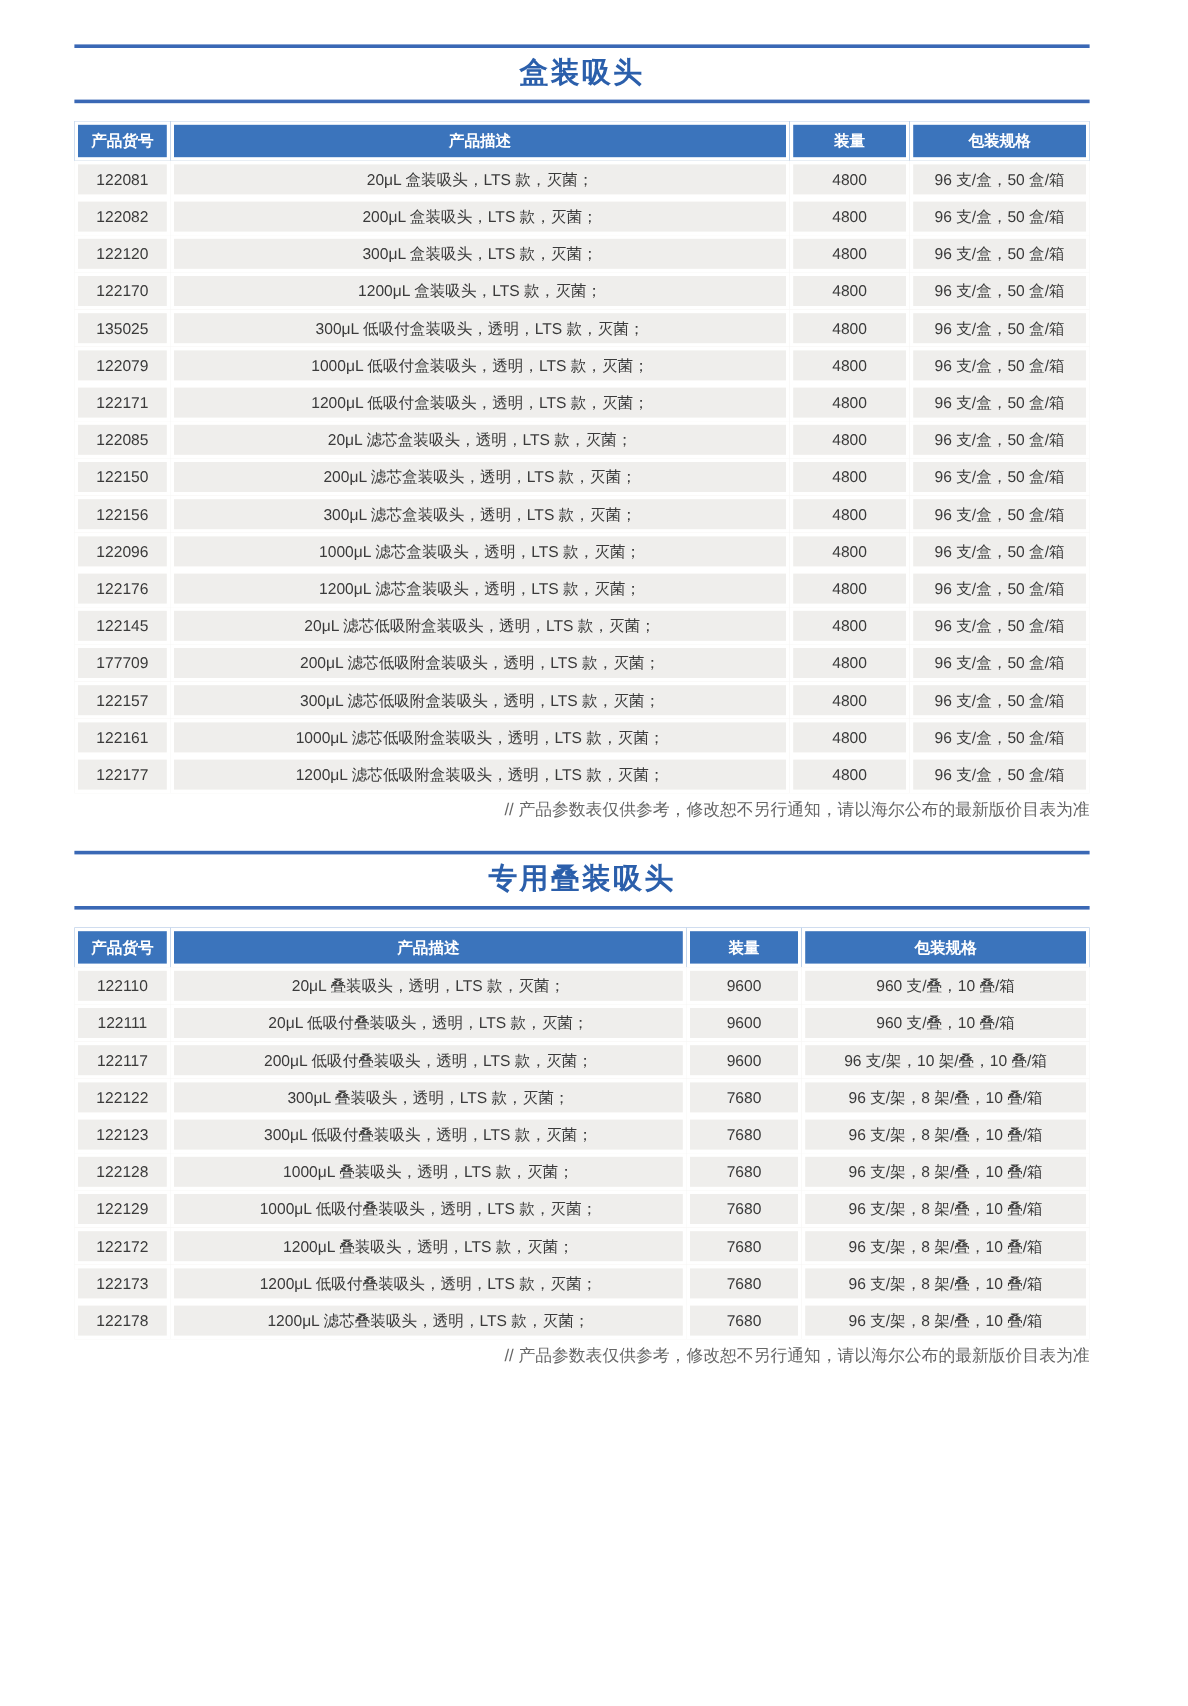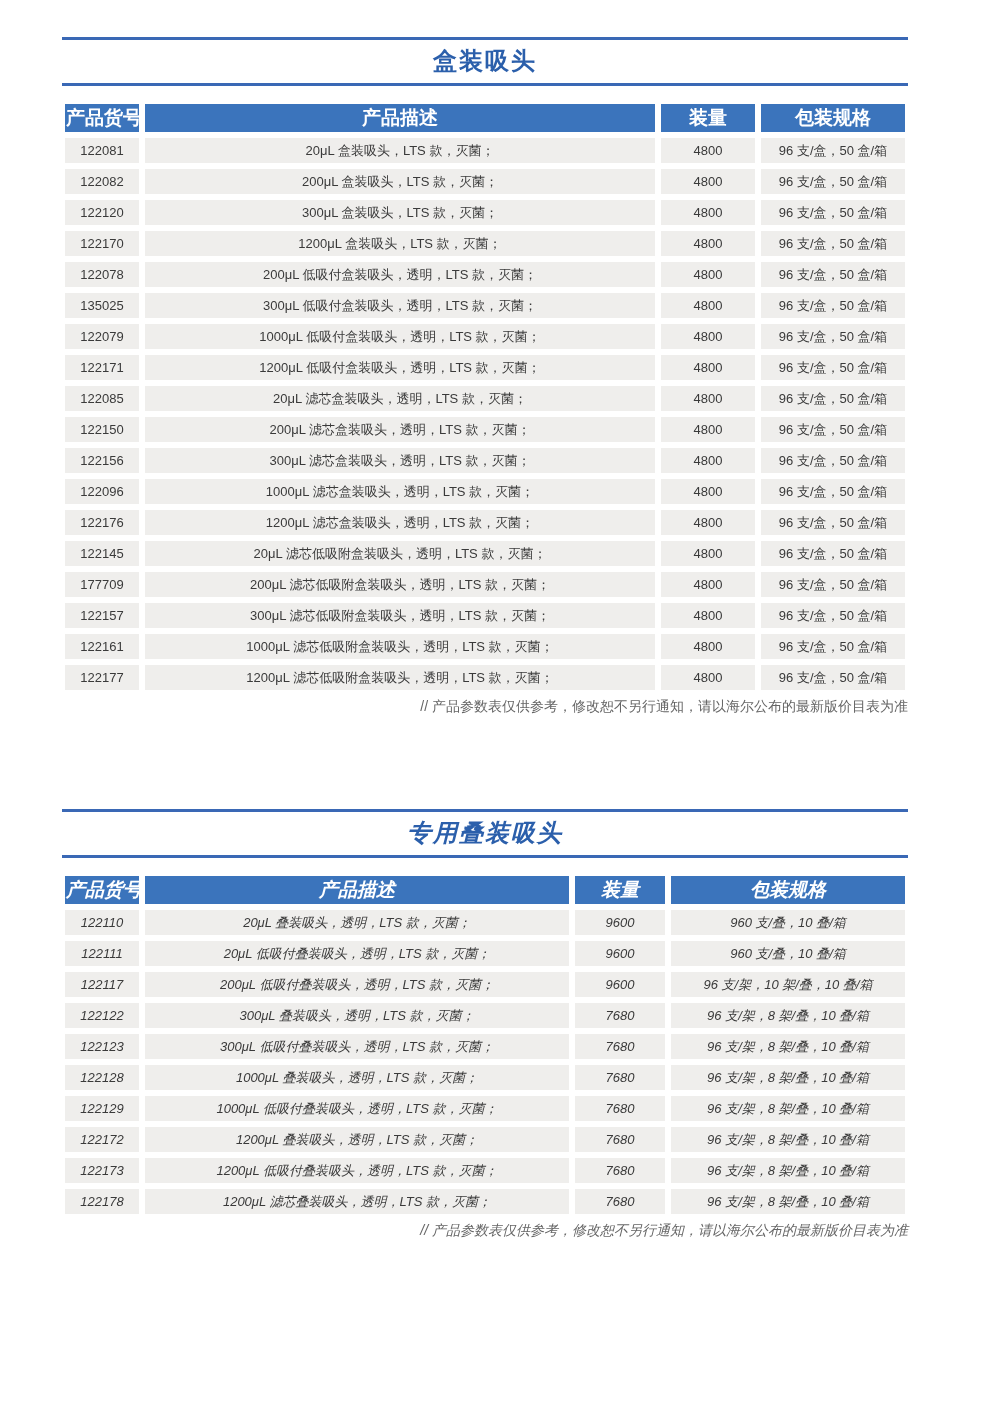--- a/index.html
+++ b/index.html
@@ -44,40 +44,39 @@
     box-sizing: border-box;
     border: 3px solid #ffffff;
     text-align: center;
     vertical-align: middle;
     overflow: hidden;
     white-space: nowrap;
   }
   table.product-table th {
     background: var(--accent-blue, #3b74bc);
     color: var(--header-text, #ffffff);
-    font-size: 19px;
+    font-size: 13px;
     font-weight: bold;
     height: 33px;
   }
   table.product-table td {
     background: var(--row-bg, #efeeec);
     color: var(--cell-text, #3a3a3a);
     font-size: 13px;
     height: 31px;
   }
   .footnote {
     margin-top: 6px;
     text-align: right;
     font-size: 14px;
     line-height: 14px;
     color: var(--footnote-text, #666666);
   }
   .section + .section {
-    margin-top: 96px;
-    font-style: italic;
+    margin-top: 28px;
   }
 </style>
 </head>
 <body>
 
 <div class="page">
 
   <section class="section">
     <div class="rule"></div>
     <h2 class="section-title">盒装吸头</h2>
@@ -117,26 +116,20 @@
             <td>4800</td>
             <td>96 支/盒，50 盒/箱</td>
           </tr>
           <tr>
             <td>122170</td>
             <td>1200μL 盒装吸头，LTS 款，灭菌；</td>
             <td>4800</td>
             <td>96 支/盒，50 盒/箱</td>
           </tr>
           <tr>
-            <td>122078</td>
-            <td>200μL 低吸付盒装吸头，透明，LTS 款，灭菌；</td>
-            <td>4800</td>
-            <td>96 支/盒，50 盒/箱</td>
-          </tr>
-          <tr>
             <td>135025</td>
             <td>300μL 低吸付盒装吸头，透明，LTS 款，灭菌；</td>
             <td>4800</td>
             <td>96 支/盒，50 盒/箱</td>
           </tr>
           <tr>
             <td>122079</td>
             <td>1000μL 低吸付盒装吸头，透明，LTS 款，灭菌；</td>
             <td>4800</td>
             <td>96 支/盒，50 盒/箱</td>

